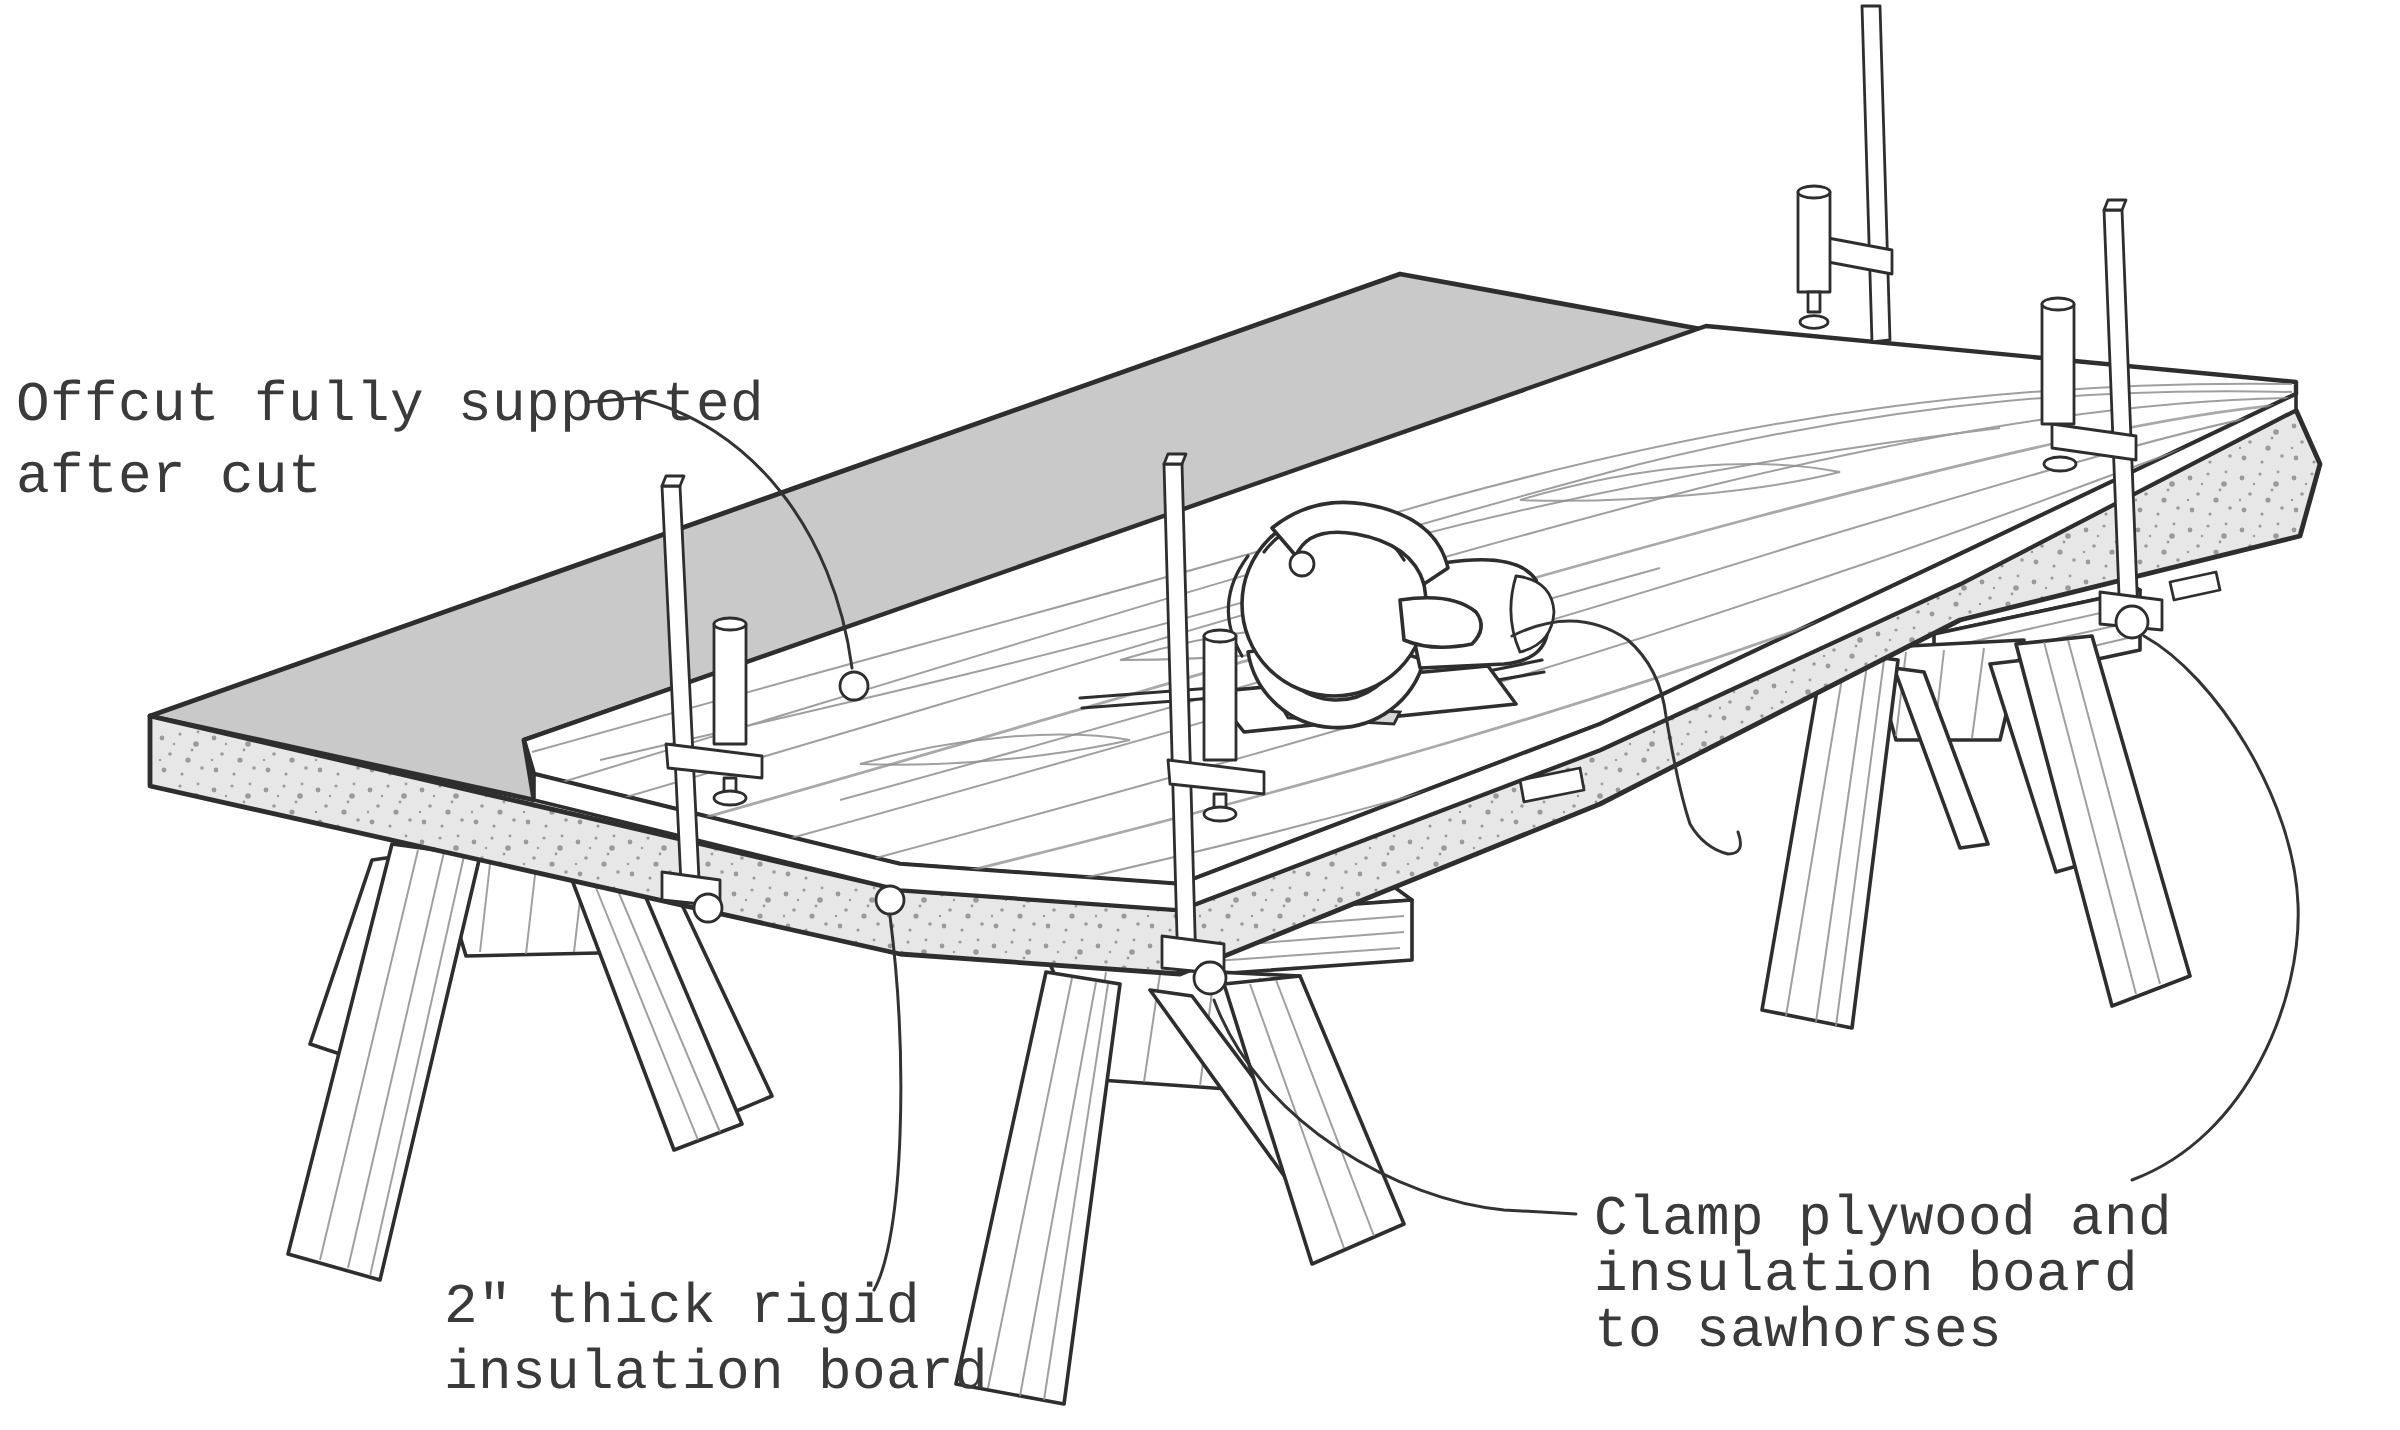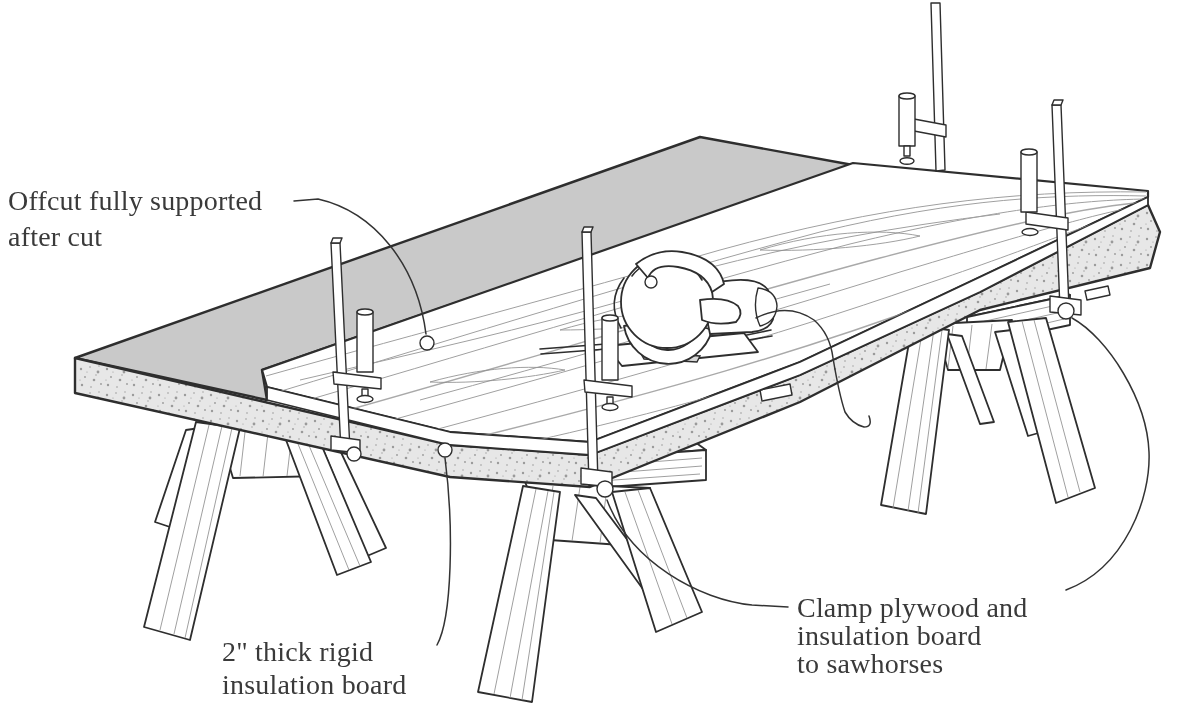--- a/index.html
+++ b/index.html
@@ -1,17 +1,17 @@
 <!DOCTYPE html>
 <html><head>
 <meta charset="utf-8">
 <style>
   html,body{margin:0;padding:0;background:#fff;}
   .stage{position:relative;width:1200px;height:715px;background:#fff;overflow:hidden;
-         font-family:Liberation Serif, serif;}
+         font-family:Liberation Mono, monospace;}
   svg{display:block;}
   .outline1{fill:none;stroke:#2e2e2e;stroke-width:1.6;stroke-linejoin:round;stroke-linecap:round;}
   .wh{fill:#ffffff;stroke:#2e2e2e;stroke-width:1.8;stroke-linejoin:round;}
   .whl{fill:#ffffff;stroke:#2e2e2e;stroke-width:1.4;stroke-linejoin:round;}
   .grain{fill:none;stroke-width:1;opacity:.85;}
   .grain2{fill:none;stroke-width:1.4;opacity:.9;}
   .leader{fill:none;stroke:#333333;stroke-width:1.5;stroke-linecap:round;}
   .lbl{font-size:28px;fill:#3a3a3a;letter-spacing:.2px;}
 </style>
 </head>

